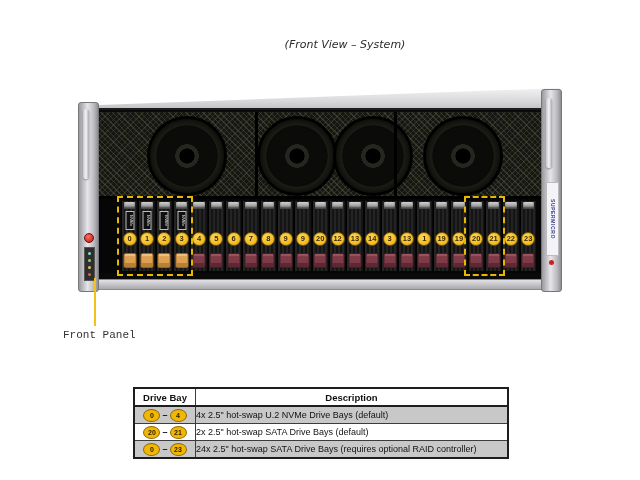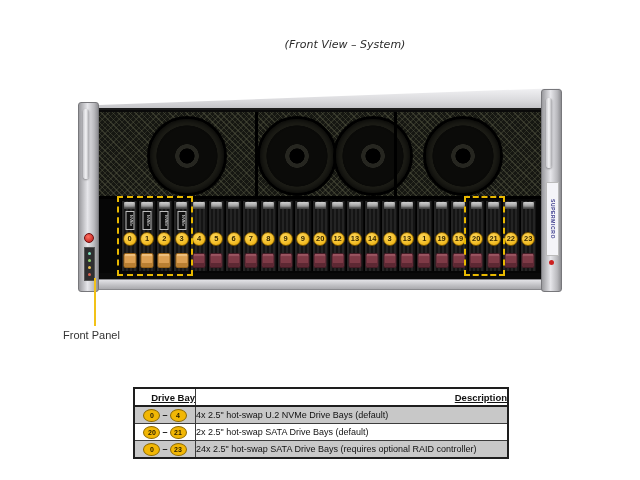--- a/index.html
+++ b/index.html
@@ -61,28 +61,28 @@
 
   
   .pwr-btn{position:absolute;left:5px;top:130px;width:8px;height:8px;border-radius:50%;
            background:radial-gradient(circle at 40% 35%,#ff7060,#b81414);border:1px solid #6e0c0c;}
   .led-panel{position:absolute;left:5px;top:144px;width:9px;height:32px;background:#2e2e30;border:1px solid #555;
              display:flex;flex-direction:column;align-items:center;justify-content:space-evenly;}
   .led{width:3px;height:3px;border-radius:50%;}
 
   
   .callout-line{position:absolute;left:94px;top:278px;width:2px;height:48px;background:#f2c218;}
-  .callout-label{position:absolute;left:63px;top:329px;font-size:11px;color:#333;}
+  .callout-label{position:absolute;left:63px;top:329px;font-size:11px;color:#333;font-family:Liberation Mono, monospace;}
 
   
   .bay-table{position:absolute;left:133px;top:387px;width:376px;border-collapse:collapse;
              font-size:9px;color:#111;}
   .bay-table th,.bay-table td{border:1px solid #3c3c3c;height:16px;padding:0;}
   .bay-table{border:2px solid #1e1e1e;}
-  .bay-table th{font-size:9.5px;font-weight:bold;text-align:right;background:#fff;border-bottom:2px solid #1e1e1e;text-decoration:underline;}
+  .bay-table th{font-size:9.5px;font-weight:bold;text-align:center;background:#fff;border-bottom:2px solid #1e1e1e;}
   .col-bay{width:60px;}
   .bay-cell{text-align:center;white-space:nowrap;}
   .desc-cell{padding-left:7px;text-align:left;}
   tr.shaded td{background:var(--rowshade,#c8c8c8);}
   .badge{display:inline-block;width:15px;height:11px;border-radius:50%;background:var(--badge,#f2b705);
          border:1px solid #8e6a00;color:#2e2200;font-size:7px;font-weight:bold;line-height:11px;
          text-align:center;vertical-align:middle;}
   .dash{font-weight:bold;margin:0 2px;vertical-align:middle;}
 </style>
 </head>

